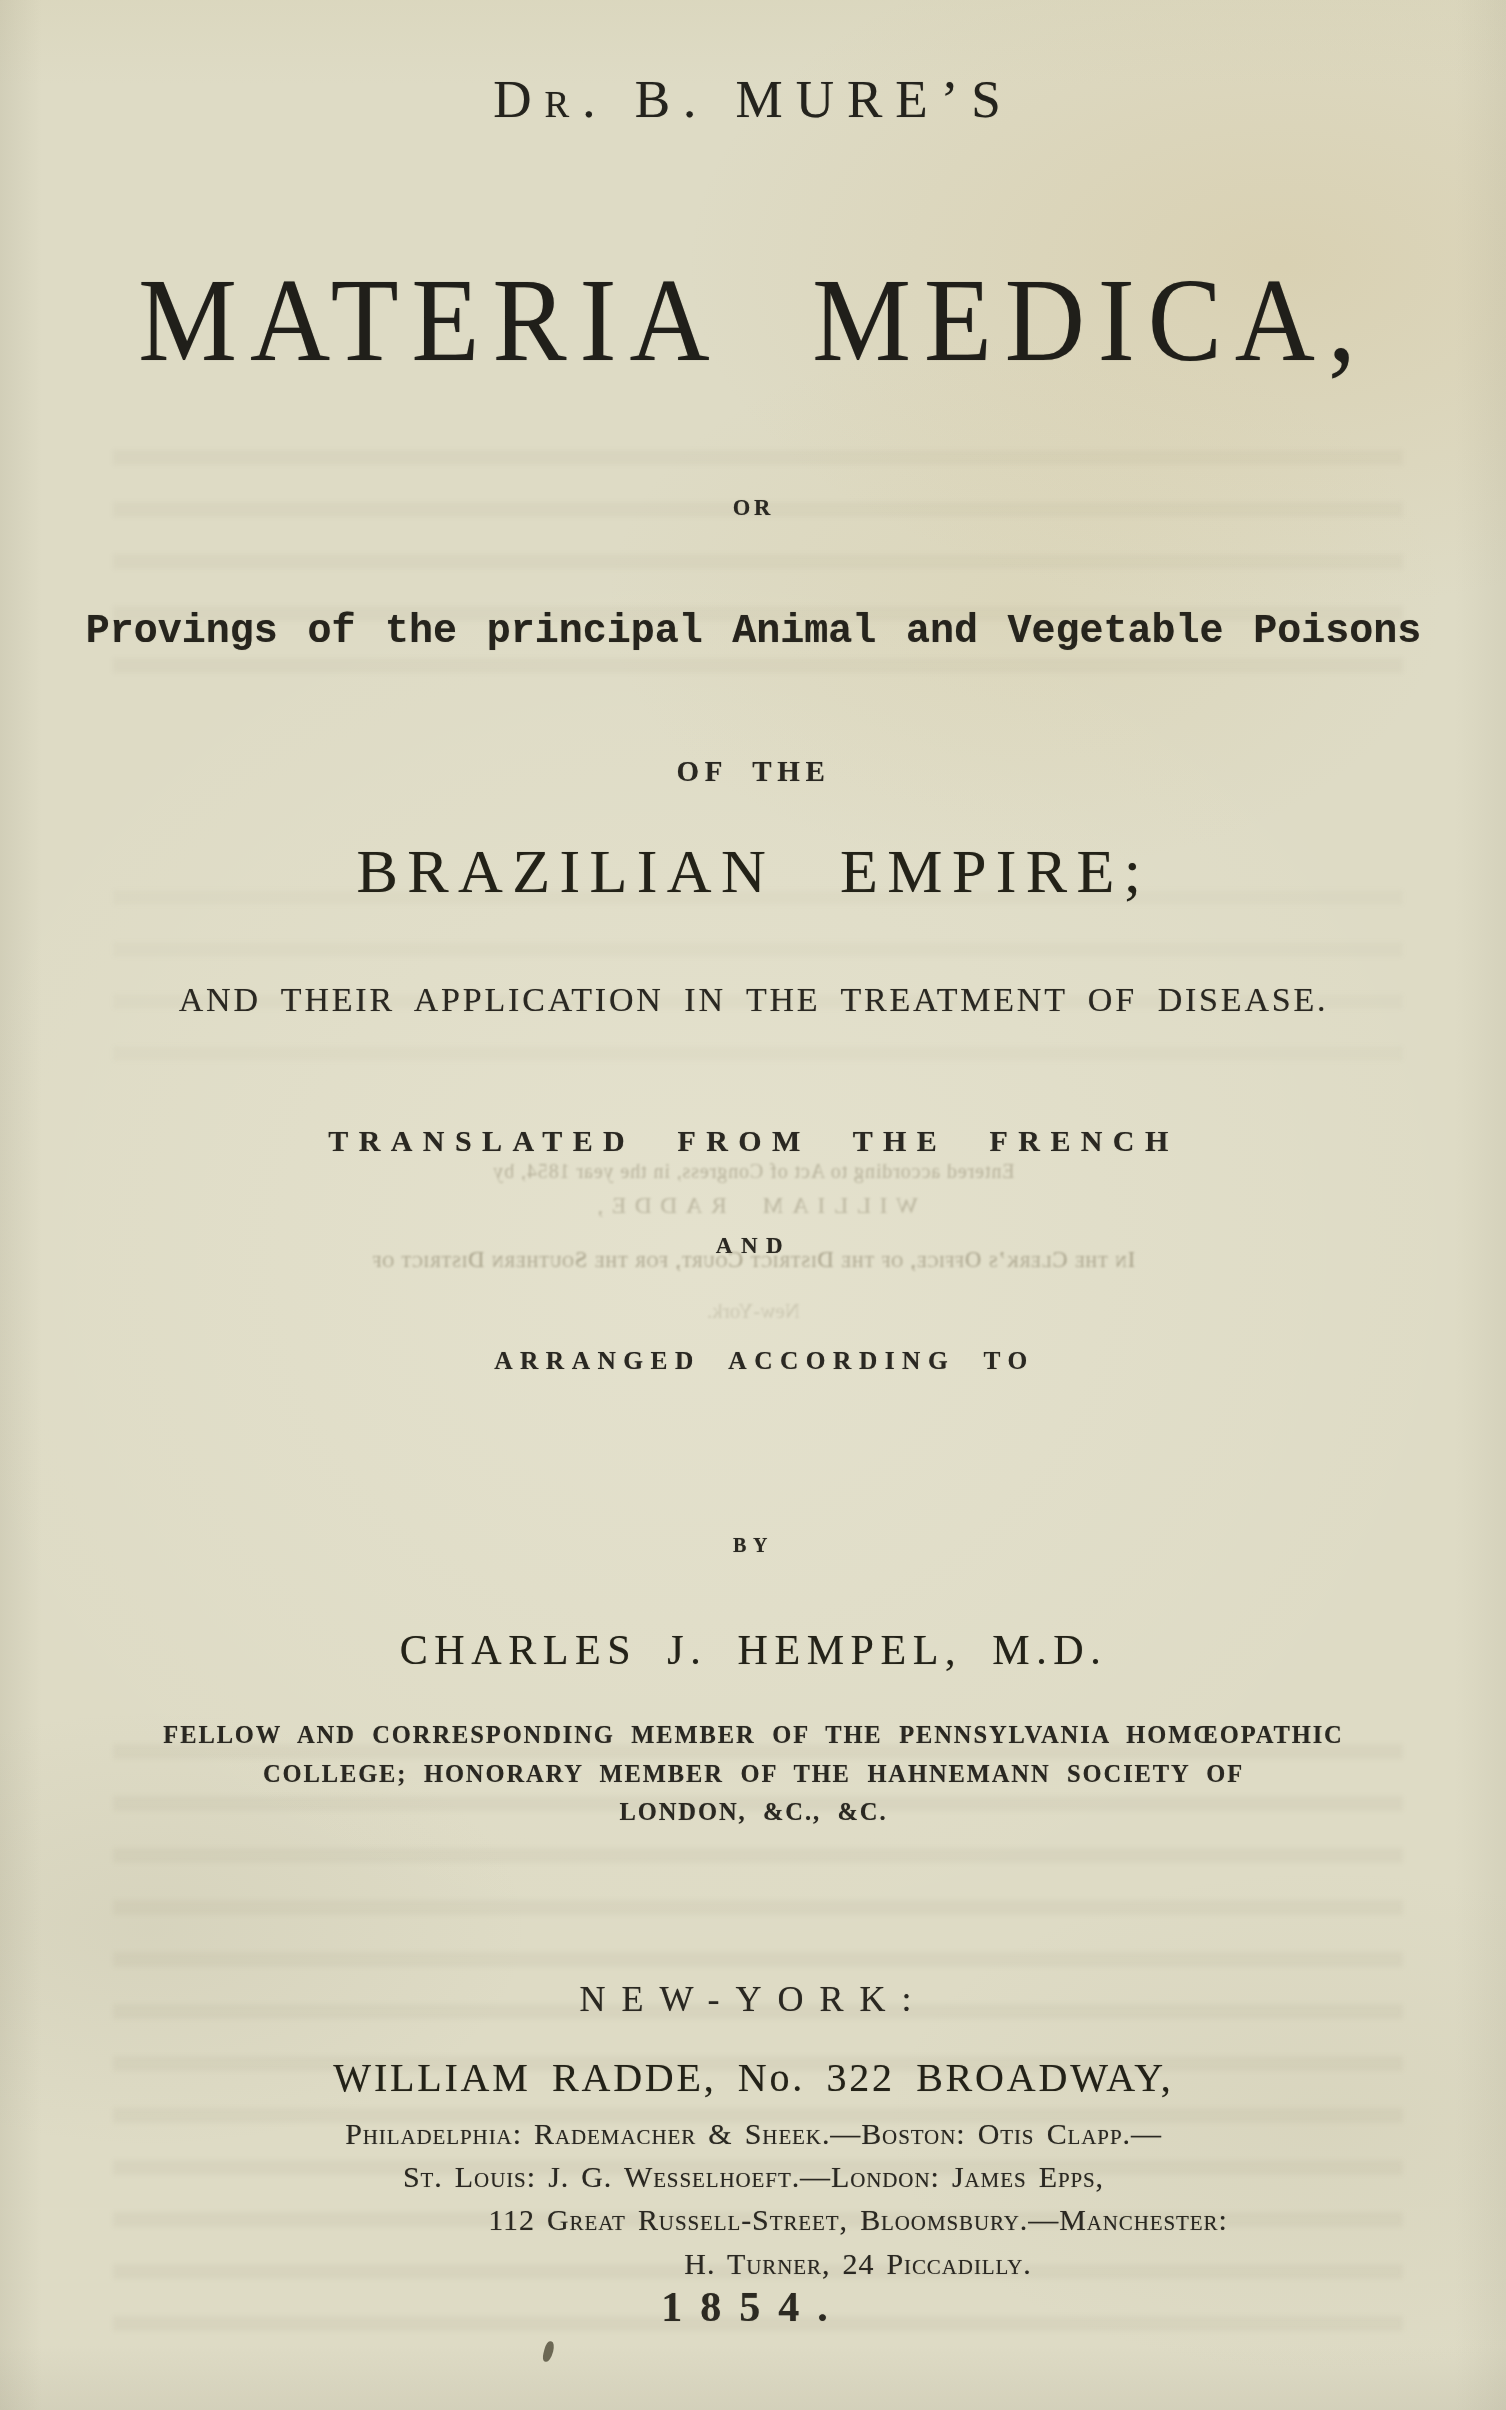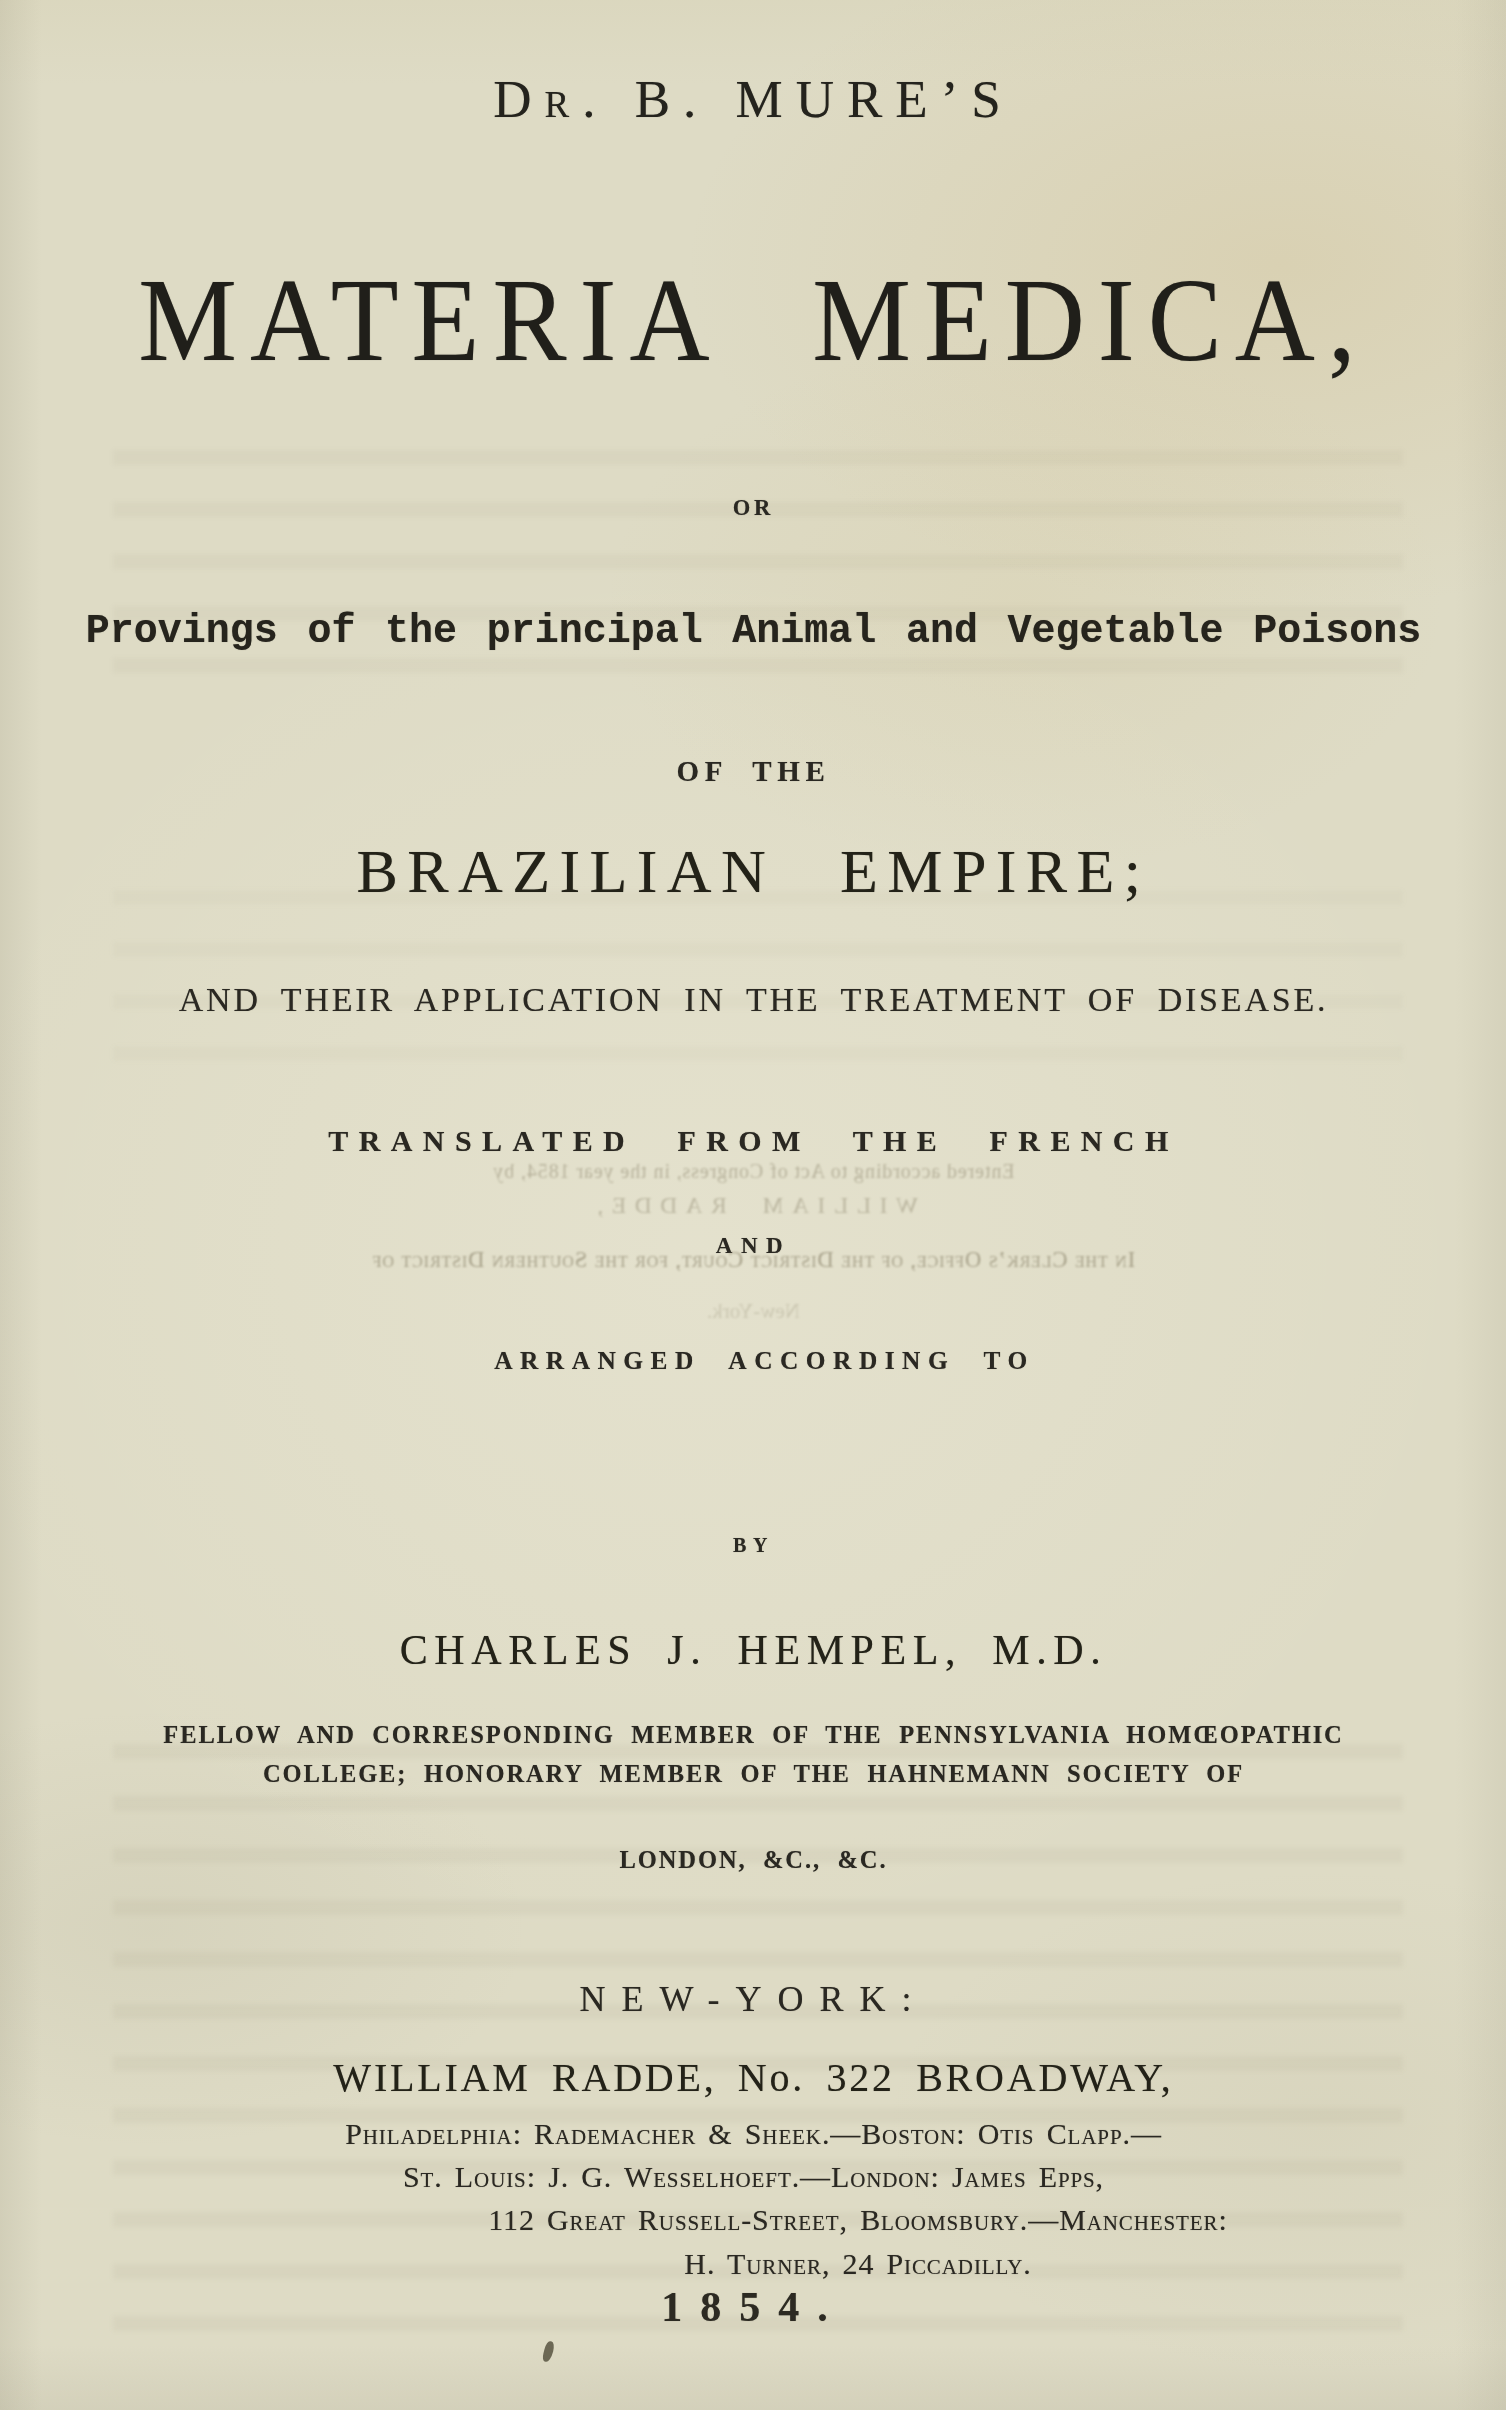--- a/index.html
+++ b/index.html
@@ -36,21 +36,21 @@
   .l-ofthe{top:757px;font-size:29px;font-weight:bold;letter-spacing:5.6px;word-spacing:13px;}
   .l-region{top:840px;font-size:62px;letter-spacing:9.4px;word-spacing:40px;color:#232218;}
   .l-application{top:983px;font-size:34px;letter-spacing:2.8px;word-spacing:9.4px;}
   .l-translated{top:1126px;font-size:30px;font-weight:bold;letter-spacing:10.4px;word-spacing:24.5px;}
   .l-and{top:1234px;font-size:23px;font-weight:bold;letter-spacing:8.5px;}
   .l-arranged{top:1348px;font-size:25.4px;font-weight:bold;letter-spacing:7.5px;word-spacing:15px;padding-left:11px;}
   .l-method{top:1407px;font-size:49px;letter-spacing:8.5px;word-spacing:24.5px;color:#232218;}
   .l-by{top:1535px;font-size:20px;font-weight:bold;letter-spacing:6.6px;}
   .l-translator{top:1629px;font-size:42px;letter-spacing:6.6px;word-spacing:13px;color:#232218;}
   .l-cred{font-size:24.5px;font-weight:bold;letter-spacing:1.9px;word-spacing:8.5px;}
-  .c1{top:1723px;} .c2{top:1762px;} .c3{top:1800px;margin-top:48px;}
+  .c1{top:1723px;} .c2{top:1762px;} .c3{top:1800px;}
   .l-city{top:1981px;font-size:36px;letter-spacing:16px;}
   .l-publisher{top:2058px;font-size:40px;letter-spacing:2.8px;word-spacing:8.5px;color:#232218;}
   .l-dist{font-size:30px;font-variant:small-caps;letter-spacing:0.9px;word-spacing:3.8px;}
   .d1{top:2119px;} .d2{top:2162px;}
   .d3{top:2205px;} .d4{top:2249px;}
   .dist-left{text-align:center;padding-left:209px;box-sizing:border-box;}
   .l-year{top:2286px;font-size:42px;letter-spacing:18px;font-weight:bold;color:#2c2a22;}
   
   .ghost{
     position:absolute;left:0;width:1507px;text-align:center;white-space:nowrap;

